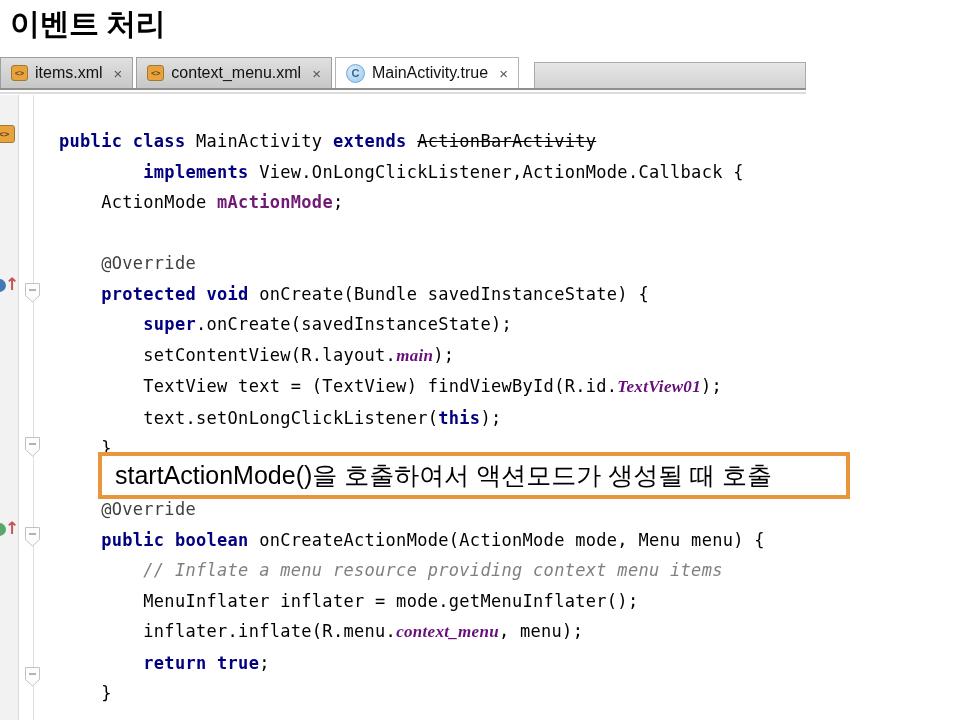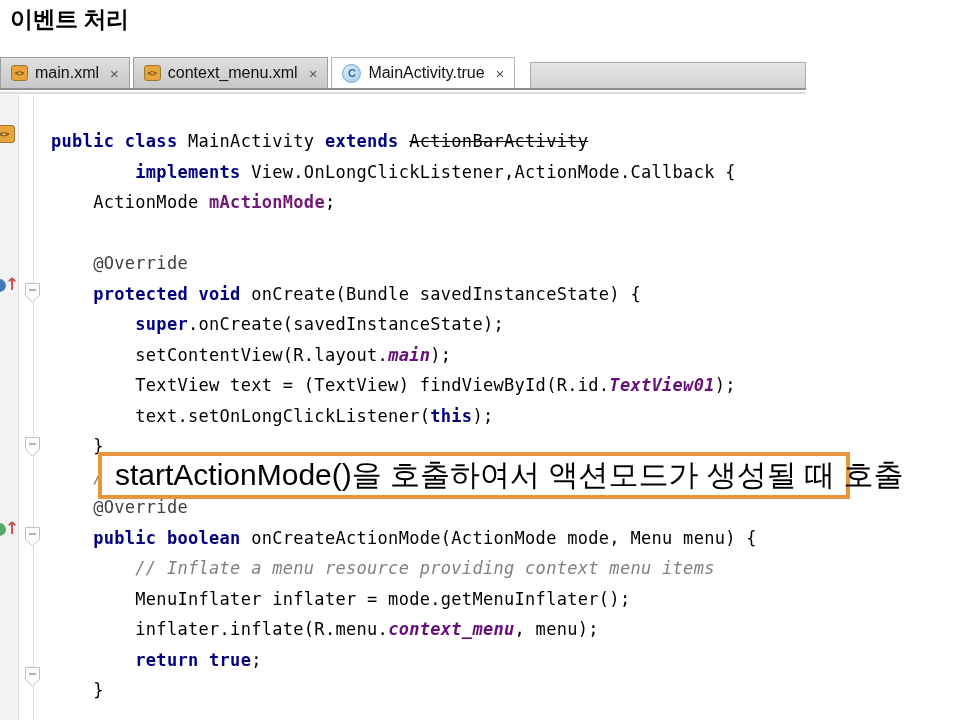--- a/index.html
+++ b/index.html
@@ -1,18 +1,18 @@
 <!DOCTYPE html>
 <html><head>
 <meta charset="utf-8">
 <style>
   html,body{margin:0;padding:0;background:#fff;}
   .slide{position:relative;width:960px;height:720px;background:#ffffff;overflow:hidden;
          font-family:"Liberation Sans",sans-serif;}
-  .page-title{position:absolute;left:10px;top:4px;font-size:23px;font-weight:800;color:#000;
+  .page-title{position:absolute;left:10px;top:4px;font-size:30px;font-weight:800;color:#000;
               letter-spacing:-0.5px;}
 
   
   .tab-bar{position:absolute;left:0;top:57px;width:806px;height:31px;display:flex;align-items:flex-end;}
   .tab{height:31px;display:flex;align-items:center;gap:7px;padding:0 10px;box-sizing:border-box;
        font-size:16px;color:#111;white-space:nowrap;margin-right:3px;}
   .tab.inactive{background:linear-gradient(#e0e0e0,#c7c7c7);border:1px solid #9e9e9e;border-bottom:none;}
   .tab.active{background:#ffffff;border:1px solid #b4b4b4;border-bottom:none;}
   .tab .close{color:#555;font-size:15px;margin-left:4px;cursor:default;}
   .xml-ic{width:15px;height:14px;background:#e8a33d;border:1px solid #9c7a33;border-radius:3px;
@@ -25,58 +25,58 @@
   .tab-filler{flex:1;height:26px;background:linear-gradient(#e6e6e6,#d2d2d2);
               border:1px solid #ababab;border-bottom:none;box-sizing:border-box;}
   .underline-dark{position:absolute;left:0;top:88px;width:806px;height:2px;background:#8f8f8f;}
   .underline-light{position:absolute;left:0;top:92px;width:806px;height:2px;background:#dcdcdc;}
 
   
   .editor{position:absolute;left:0;top:95px;width:960px;height:625px;background:#fff;}
   .gutter-strip{position:absolute;left:0;top:0;width:18px;height:625px;background:#f2f2f2;
                 border-right:1px solid #dcdcdc;}
   .fold-line{position:absolute;left:33px;top:0;width:1px;height:625px;background:#e0e0e0;}
-  .code{position:absolute;left:8px;top:0;padding:31px 0 0 43px;white-space:pre;color:#000;
+  .code{position:absolute;left:16px;top:0;padding:31px 0 0 43px;white-space:pre;color:#000;
         font-family:"DejaVu Sans Mono",monospace;font-size:17px;line-height:30.5px;letter-spacing:0.3px;}
   .tok-k{color:#000080;font-weight:bold;}
   .tok-p{color:#000000;}
   .tok-a{color:#404040;}
   .tok-c{color:#808080;font-style:italic;}
   .tok-f{color:#701a75;font-weight:bold;}
-  .tok-i{color:#660e7a;font-weight:bold;font-style:italic;}
+  .tok-i{color:#660e7a;font-weight:bold;font-style:italic;font-family:Liberation Serif, serif;}
   .tok-d{color:#000000;text-decoration:line-through;}
 
   
   .gi-file{position:absolute;left:-7px;width:22px;height:18px;background:#e8a33d;border:1px solid #9c7a33;
            border-radius:3px;color:#5b3f1d;font:bold 9px "DejaVu Sans Mono",monospace;display:flex;
            align-items:center;justify-content:center;box-sizing:border-box;}
   .gi-ovr{position:absolute;left:0;width:22px;height:20px;}
   .gi-ovr .circ{position:absolute;left:-7px;top:3px;width:13px;height:13px;border-radius:50%;}
   .gi-ovr.blue .circ{background:#4179b6;}
   .gi-ovr.green .circ{background:#59a869;}
   .gi-ovr .arr{position:absolute;left:5px;top:-2px;color:#c75450;
                font:bold 17px "DejaVu Sans",sans-serif;}
   .gi-fold{position:absolute;left:25px;width:15px;height:20px;}
 
   
   .callout{position:absolute;left:98px;top:357px;width:752px;height:47px;background:#ffffff;
            border:4px solid #e8953c;box-sizing:border-box;display:flex;align-items:center;
            padding-left:13px;z-index:5;}
-  .callout span{font-size:30px;color:#000;font-family:"Liberation Sans",sans-serif;white-space:nowrap;}
+  .callout span{font-size:25px;color:#000;font-family:"Liberation Sans",sans-serif;white-space:nowrap;}
 </style>
 </head>
 <body>
 
 <div class="slide">
   <div class="page-title">이벤트 처리</div>
 
   <div class="tab-bar">
       <div class="tab inactive">
         <span class="xml-ic">&lt;&gt;</span>
-        <span>main.xml</span>
+        <span>items.xml</span>
         <span class="close">×</span>
       </div>
       <div class="tab inactive">
         <span class="xml-ic">&lt;&gt;</span>
         <span>context_menu.xml</span>
         <span class="close">×</span>
       </div>
       <div class="tab active">
         <span class="java-ic">C</span>
         <span>MainActivity.true</span>

